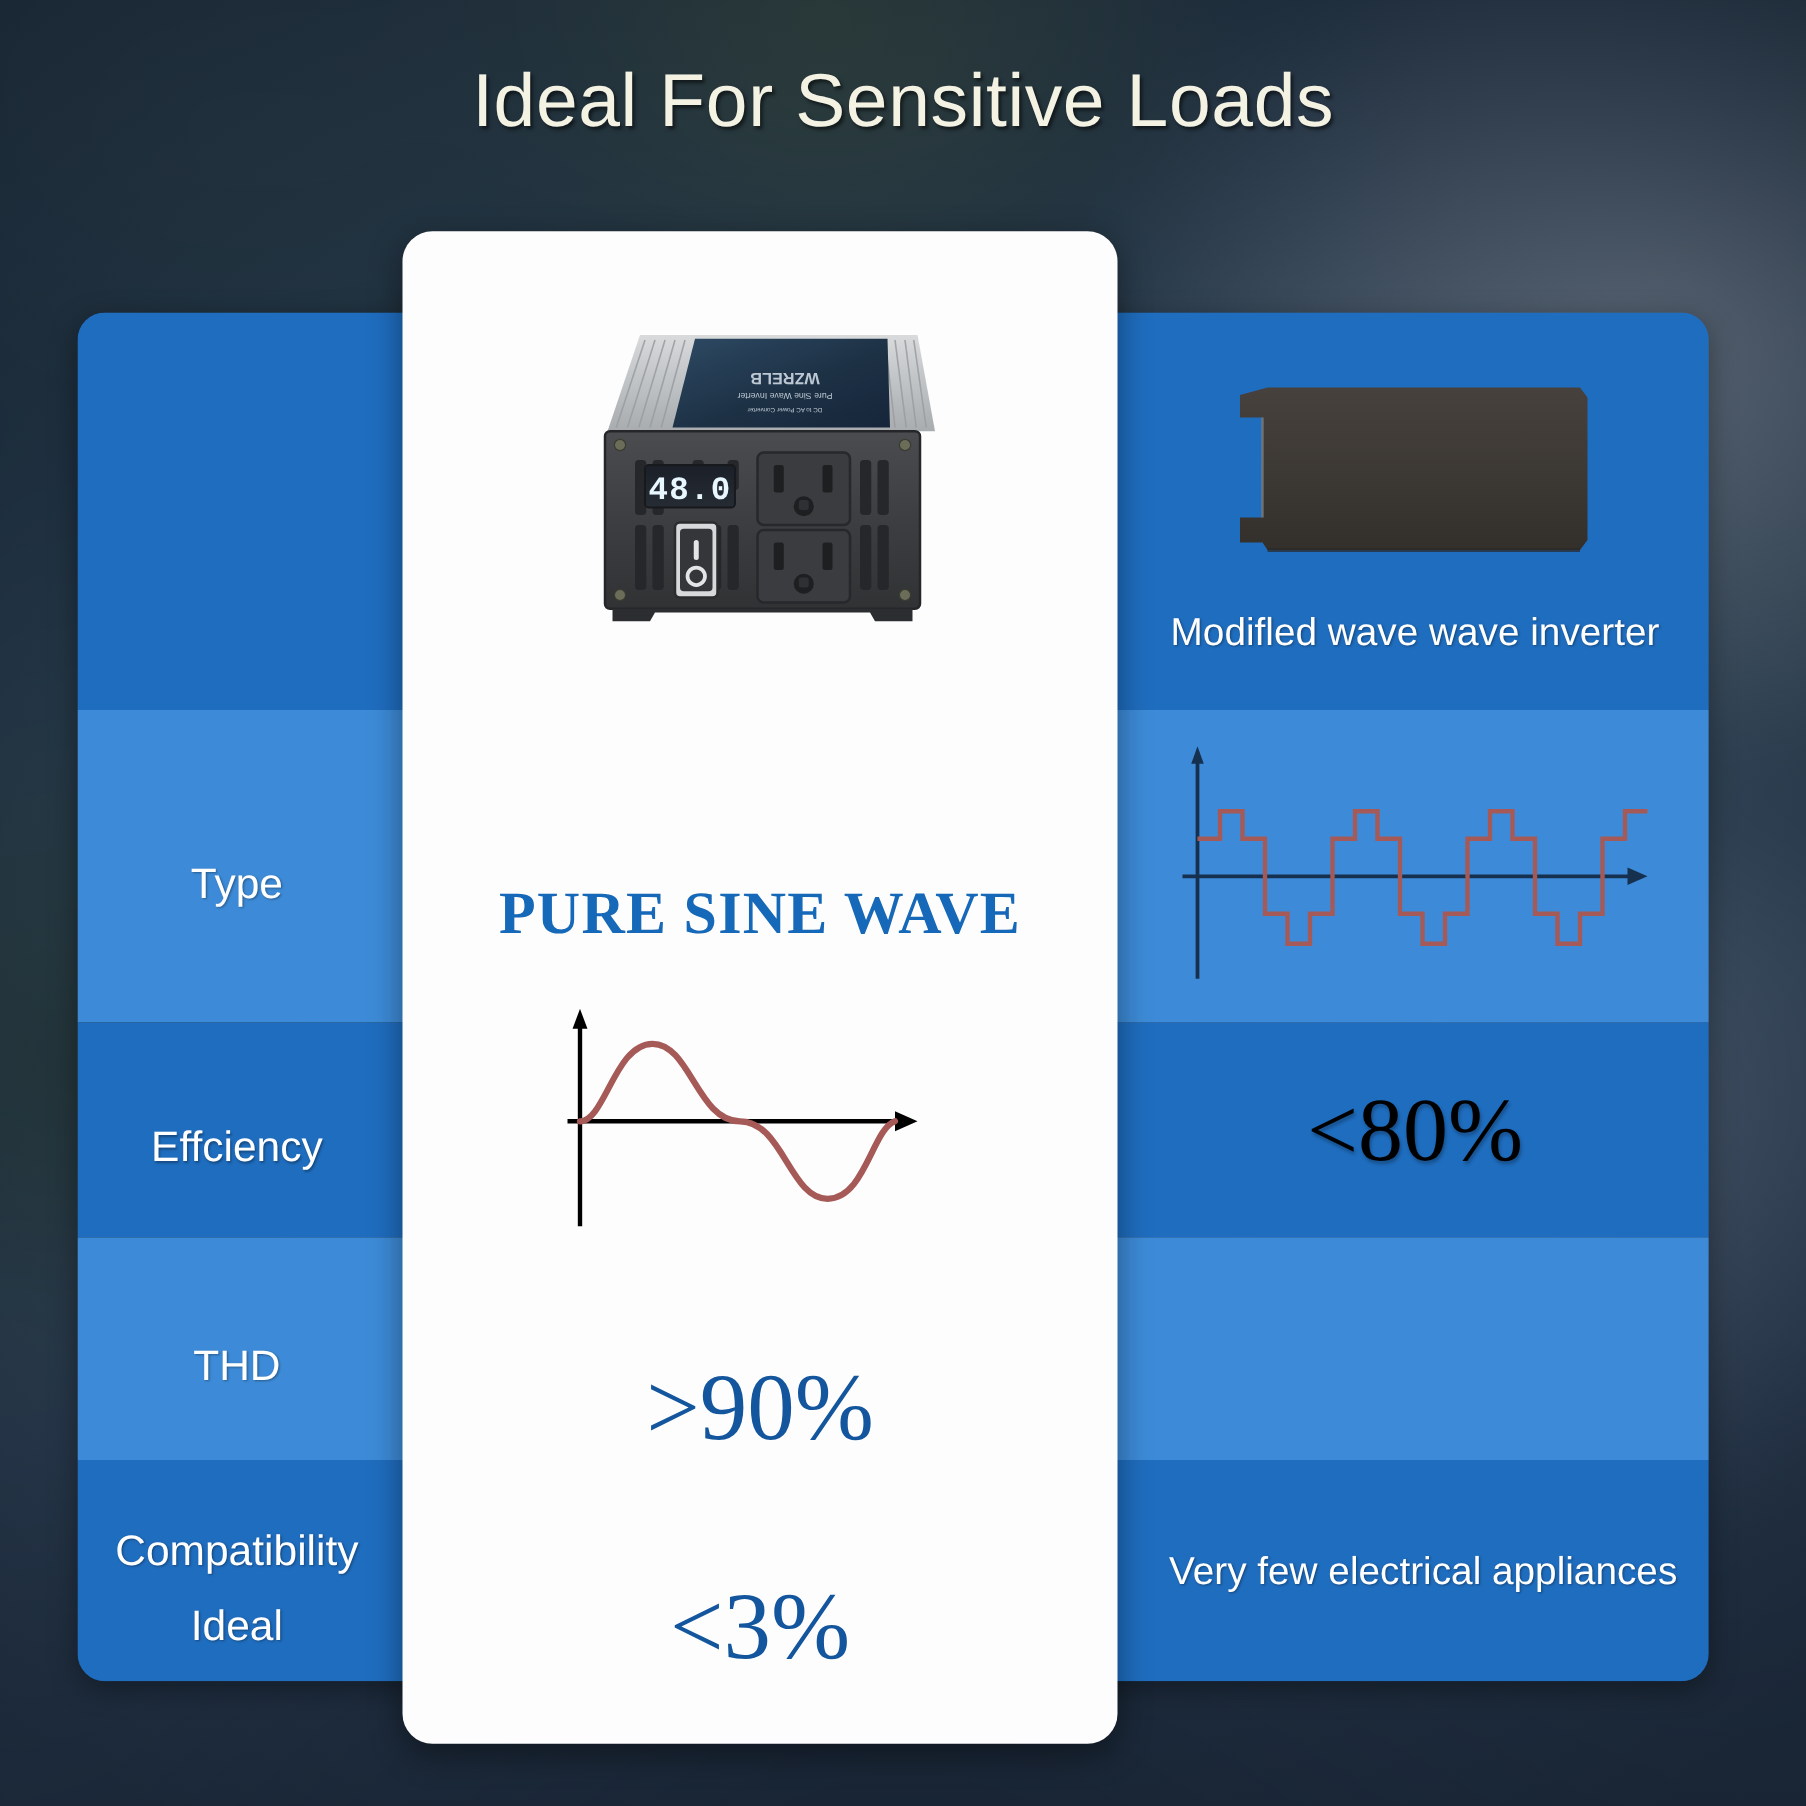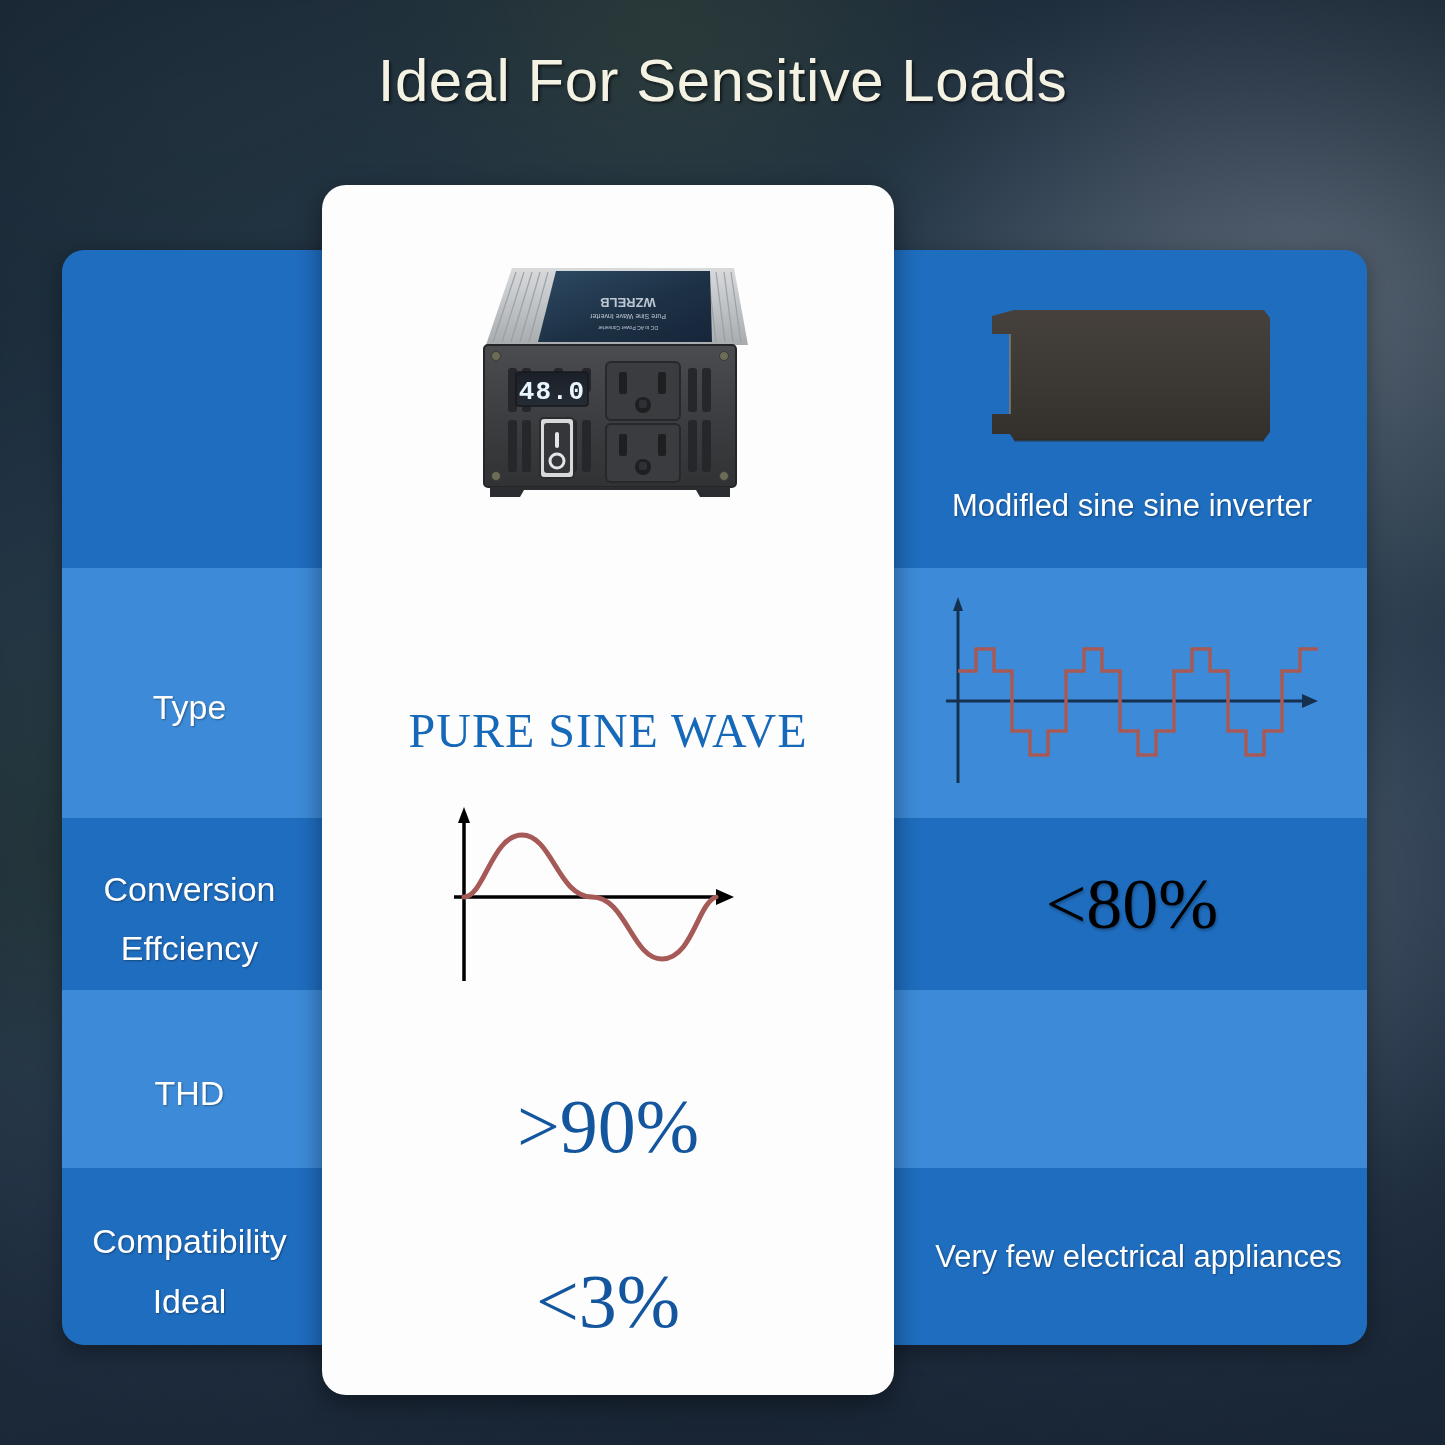--- a/index.html
+++ b/index.html
@@ -129,20 +129,21 @@
   #card-title {
     position: absolute;
     top: 518px;
     left: 0;
     width: 100%;
     text-align: center;
     font-family: "Liberation Serif", serif;
     font-size: 48px;
     letter-spacing: 1px;
     color: #1668b8;
+    font-weight: bold;
   }
   .card-value {
     position: absolute;
     left: 0;
     width: 100%;
     text-align: center;
     font-family: "Liberation Serif", serif;
     font-size: 76px;
     line-height: 1;
     color: #14569e;
@@ -185,21 +186,21 @@
             <linearGradient id="mbody" x1="0" y1="0" x2="0" y2="1">
               <stop offset="0%" stop-color="#46413c"></stop>
               <stop offset="55%" stop-color="#3c3834"></stop>
               <stop offset="100%" stop-color="#33302c"></stop>
             </linearGradient>
           </defs>
           <path d="M30 34 L30 52 L48 52 L48 132 L30 132 L30 152 L48 152 L52 158 L302 158 L308 150 L308 36 L302 28 L52 28 Z" fill="url(#mbody)"></path>
           <path d="M48 52 L48 132" stroke="#7d7a76" stroke-width="2" fill="none" opacity="0.8"></path>
           <path d="M52 158 L302 158" stroke="#2b2825" stroke-width="3" fill="none" opacity="0.7"></path>
         </svg>
-        <div class="right-text" style="margin-top:16px; font-size:31px;">Modifled sine sine inverter</div>
+        <div class="right-text" style="margin-top:16px; font-size:31px;">Modifled wave wave inverter</div>
       </div>
     </div>
 
     <div class="trow row-light" style="top:318px; height:250px;">
       <div class="cell-label">
         <span>Type</span>
       </div>
       <div class="cell-mid"></div>
       <div class="cell-right">
 
@@ -216,21 +217,20 @@
                    L188 138 L206 138 L206 162 L224 162 L224 138 L242 138 L242 108
                    L242 78 L260 78 L260 56 L278 56 L278 78 L296 78 L296 108
                    L296 138 L314 138 L314 162 L332 162 L332 138 L350 138 L350 108
                    L350 78 L368 78 L368 56 L386 56" fill="none" stroke="#a65a57" stroke-width="3.5" stroke-linejoin="miter"></path>
         </svg>
       </div>
     </div>
 
     <div class="trow row-dark" style="top:568px; height:172px;">
       <div class="cell-label">
-        <span>Conversion</span>
         <span>Effciency</span>
       </div>
       <div class="cell-mid"></div>
       <div class="cell-right">
         <span class="right-value">&lt;80%</span>
       </div>
     </div>
 
     <div class="trow row-light" style="top:740px; height:178px;">
       <div class="cell-label">

